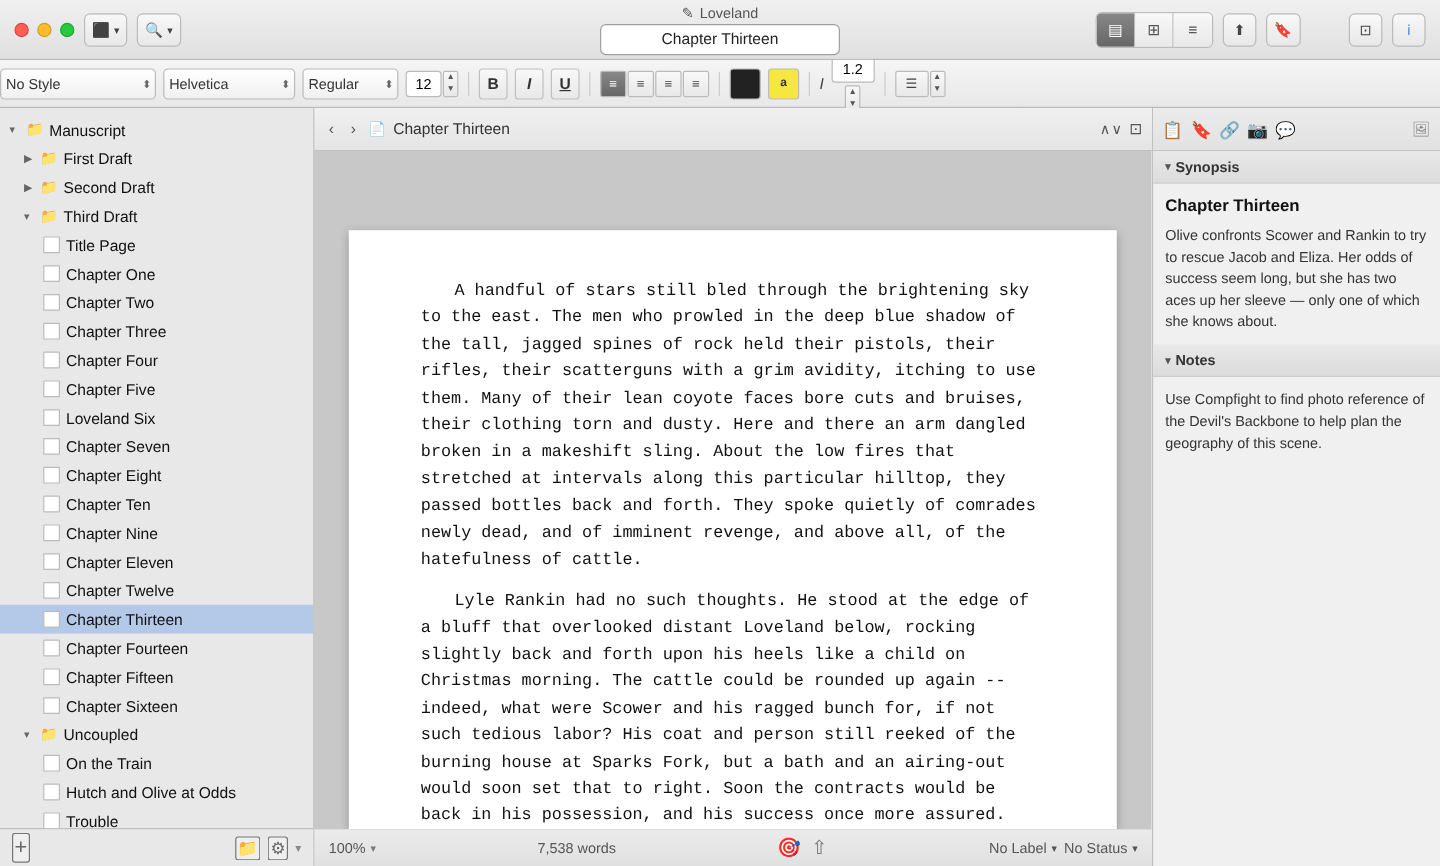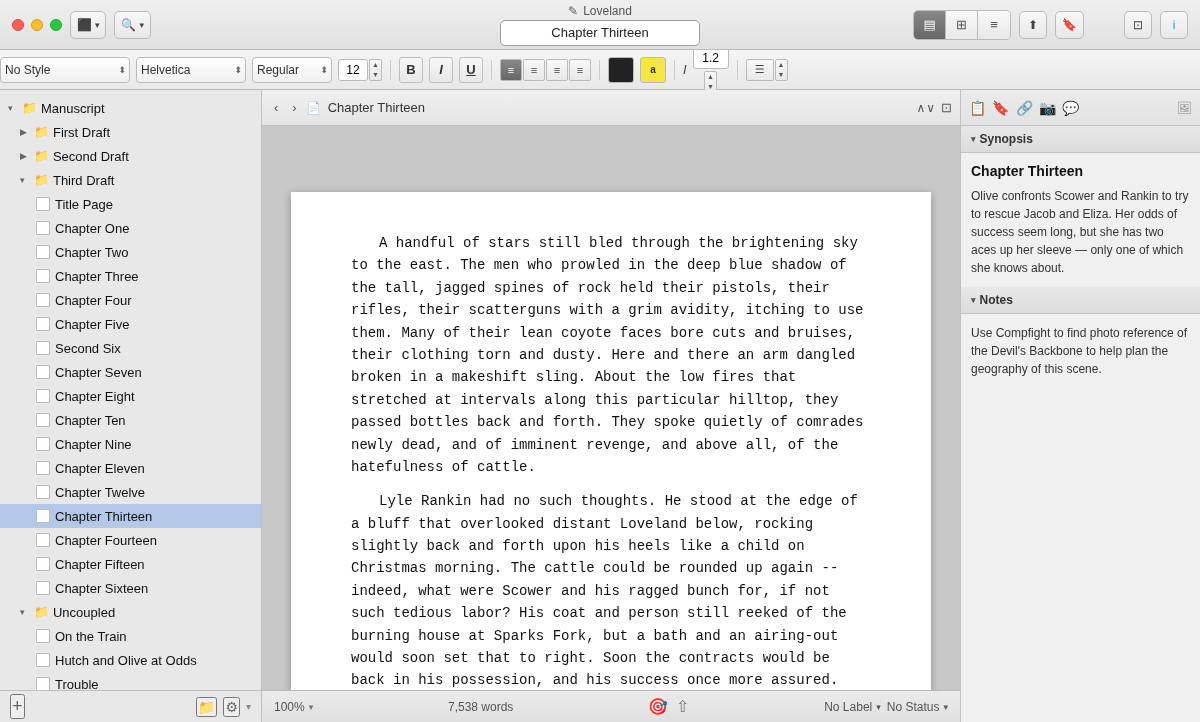--- a/index.html
+++ b/index.html
@@ -471,21 +471,21 @@
       <div class="sidebar-item indent-2">
         <span class="doc-icon"></span>
         <span class="label">Chapter Four</span>
       </div>
       <div class="sidebar-item indent-2">
         <span class="doc-icon"></span>
         <span class="label">Chapter Five</span>
       </div>
       <div class="sidebar-item indent-2">
         <span class="doc-icon"></span>
-        <span class="label">Second Six</span>
+        <span class="label">Loveland Six</span>
       </div>
       <div class="sidebar-item indent-2">
         <span class="doc-icon"></span>
         <span class="label">Chapter Seven</span>
       </div>
       <div class="sidebar-item indent-2">
         <span class="doc-icon"></span>
         <span class="label">Chapter Eight</span>
       </div>
       <div class="sidebar-item indent-2">

